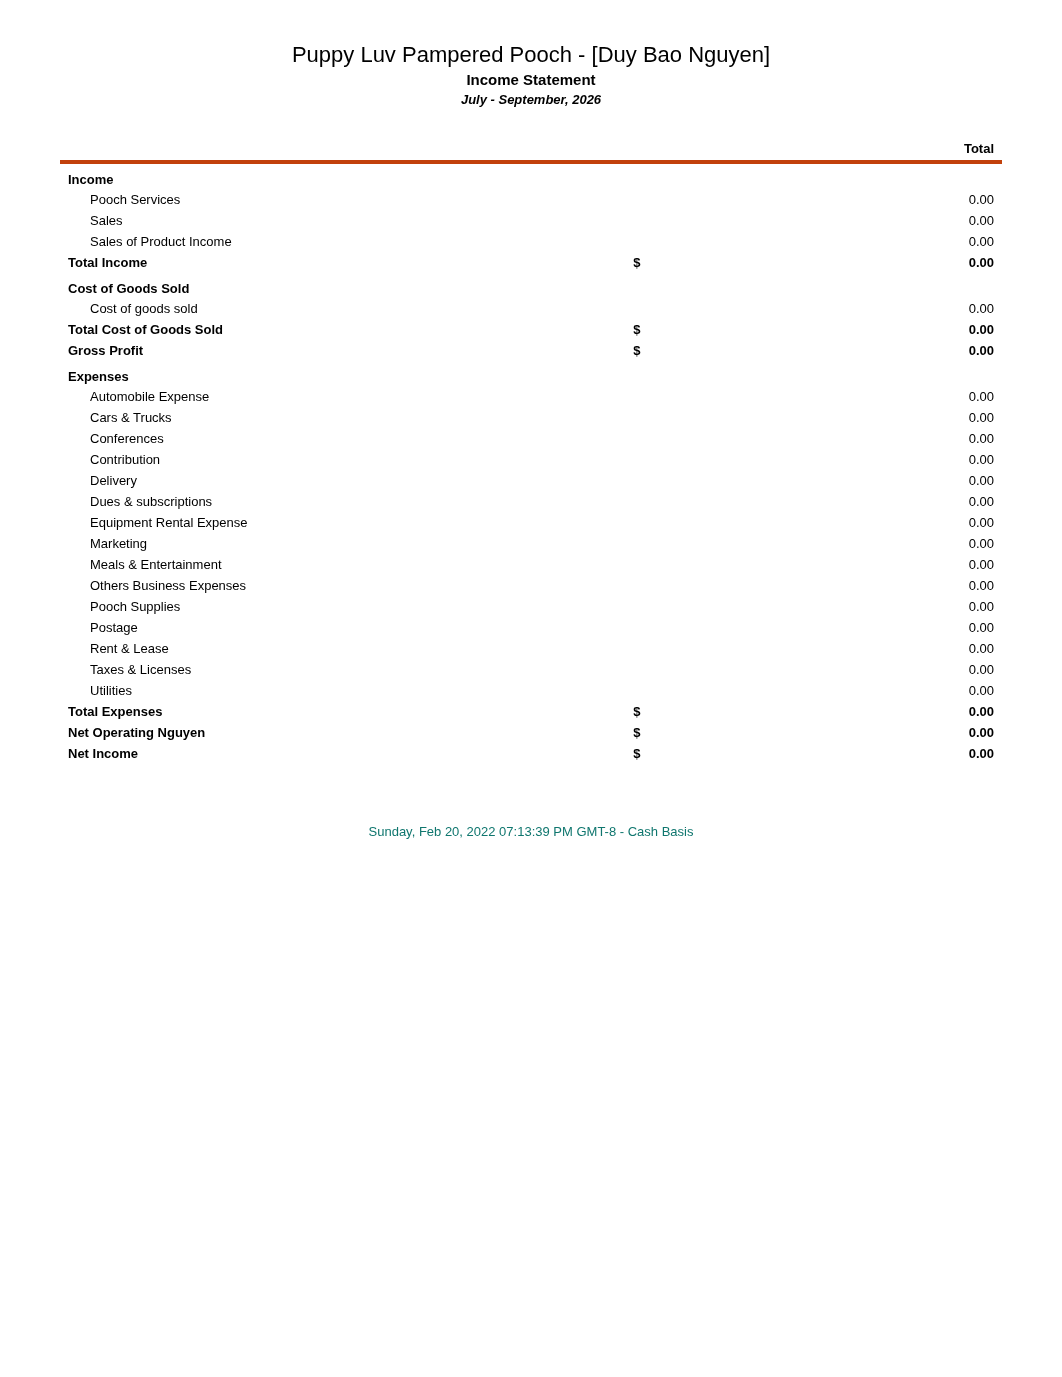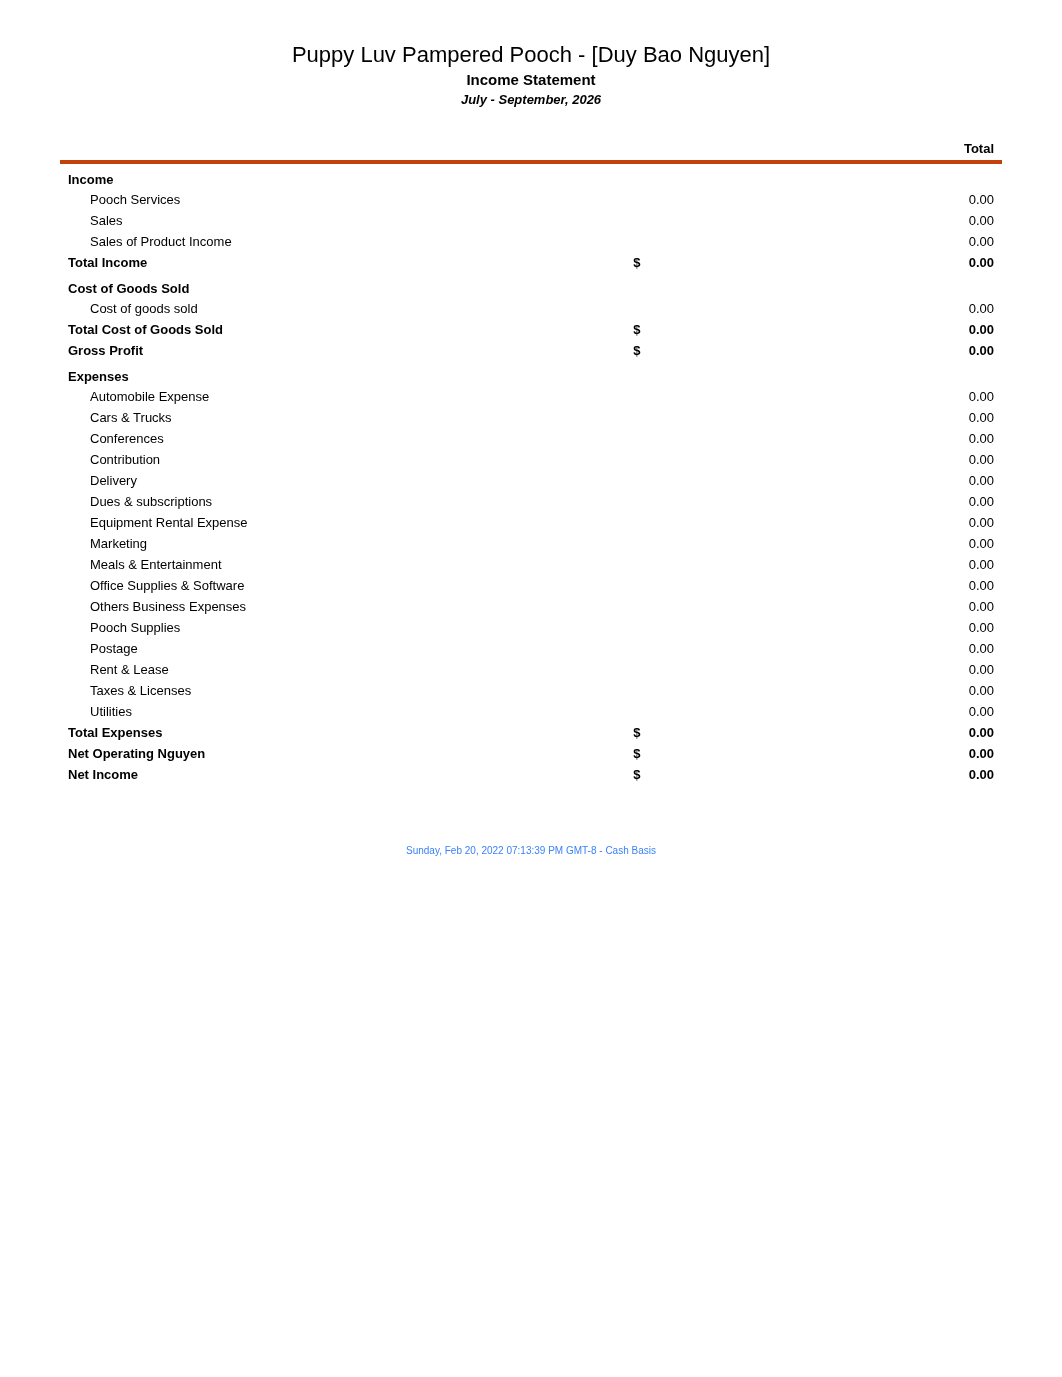--- a/index.html
+++ b/index.html
@@ -92,22 +92,22 @@
       font-weight: bold;
     }
 
     .value-normal {
       text-align: right;
     }
 
     .footer-text {
       text-align: center;
       margin-top: 60px;
-      font-size: 10px;
-      color: #3b82f6;
+      font-size: 13px;
+      color: #0f766e;
     }
   </style>
 </head>
 <body>
 
 <div class="report-header">
   <div class="report-title">Puppy Luv Pampered Pooch - [Duy Bao Nguyen]</div>
   <div class="report-subtitle">Income Statement</div>
   <div class="report-period">July - September, 2026</div>
 </div>
@@ -204,25 +204,20 @@
         <td class="col-label">Marketing</td>
         <td class="col-dollar"></td>
         <td class="col-total value-normal">0.00</td>
       </tr>
       <tr class="indent-1">
         <td class="col-label">Meals &amp; Entertainment</td>
         <td class="col-dollar"></td>
         <td class="col-total value-normal">0.00</td>
       </tr>
       <tr class="indent-1">
-        <td class="col-label">Office Supplies &amp; Software</td>
-        <td class="col-dollar"></td>
-        <td class="col-total value-normal">0.00</td>
-      </tr>
-      <tr class="indent-1">
         <td class="col-label">Others Business Expenses</td>
         <td class="col-dollar"></td>
         <td class="col-total value-normal">0.00</td>
       </tr>
       <tr class="indent-1">
         <td class="col-label">Pooch Supplies</td>
         <td class="col-dollar"></td>
         <td class="col-total value-normal">0.00</td>
       </tr>
       <tr class="indent-1">

